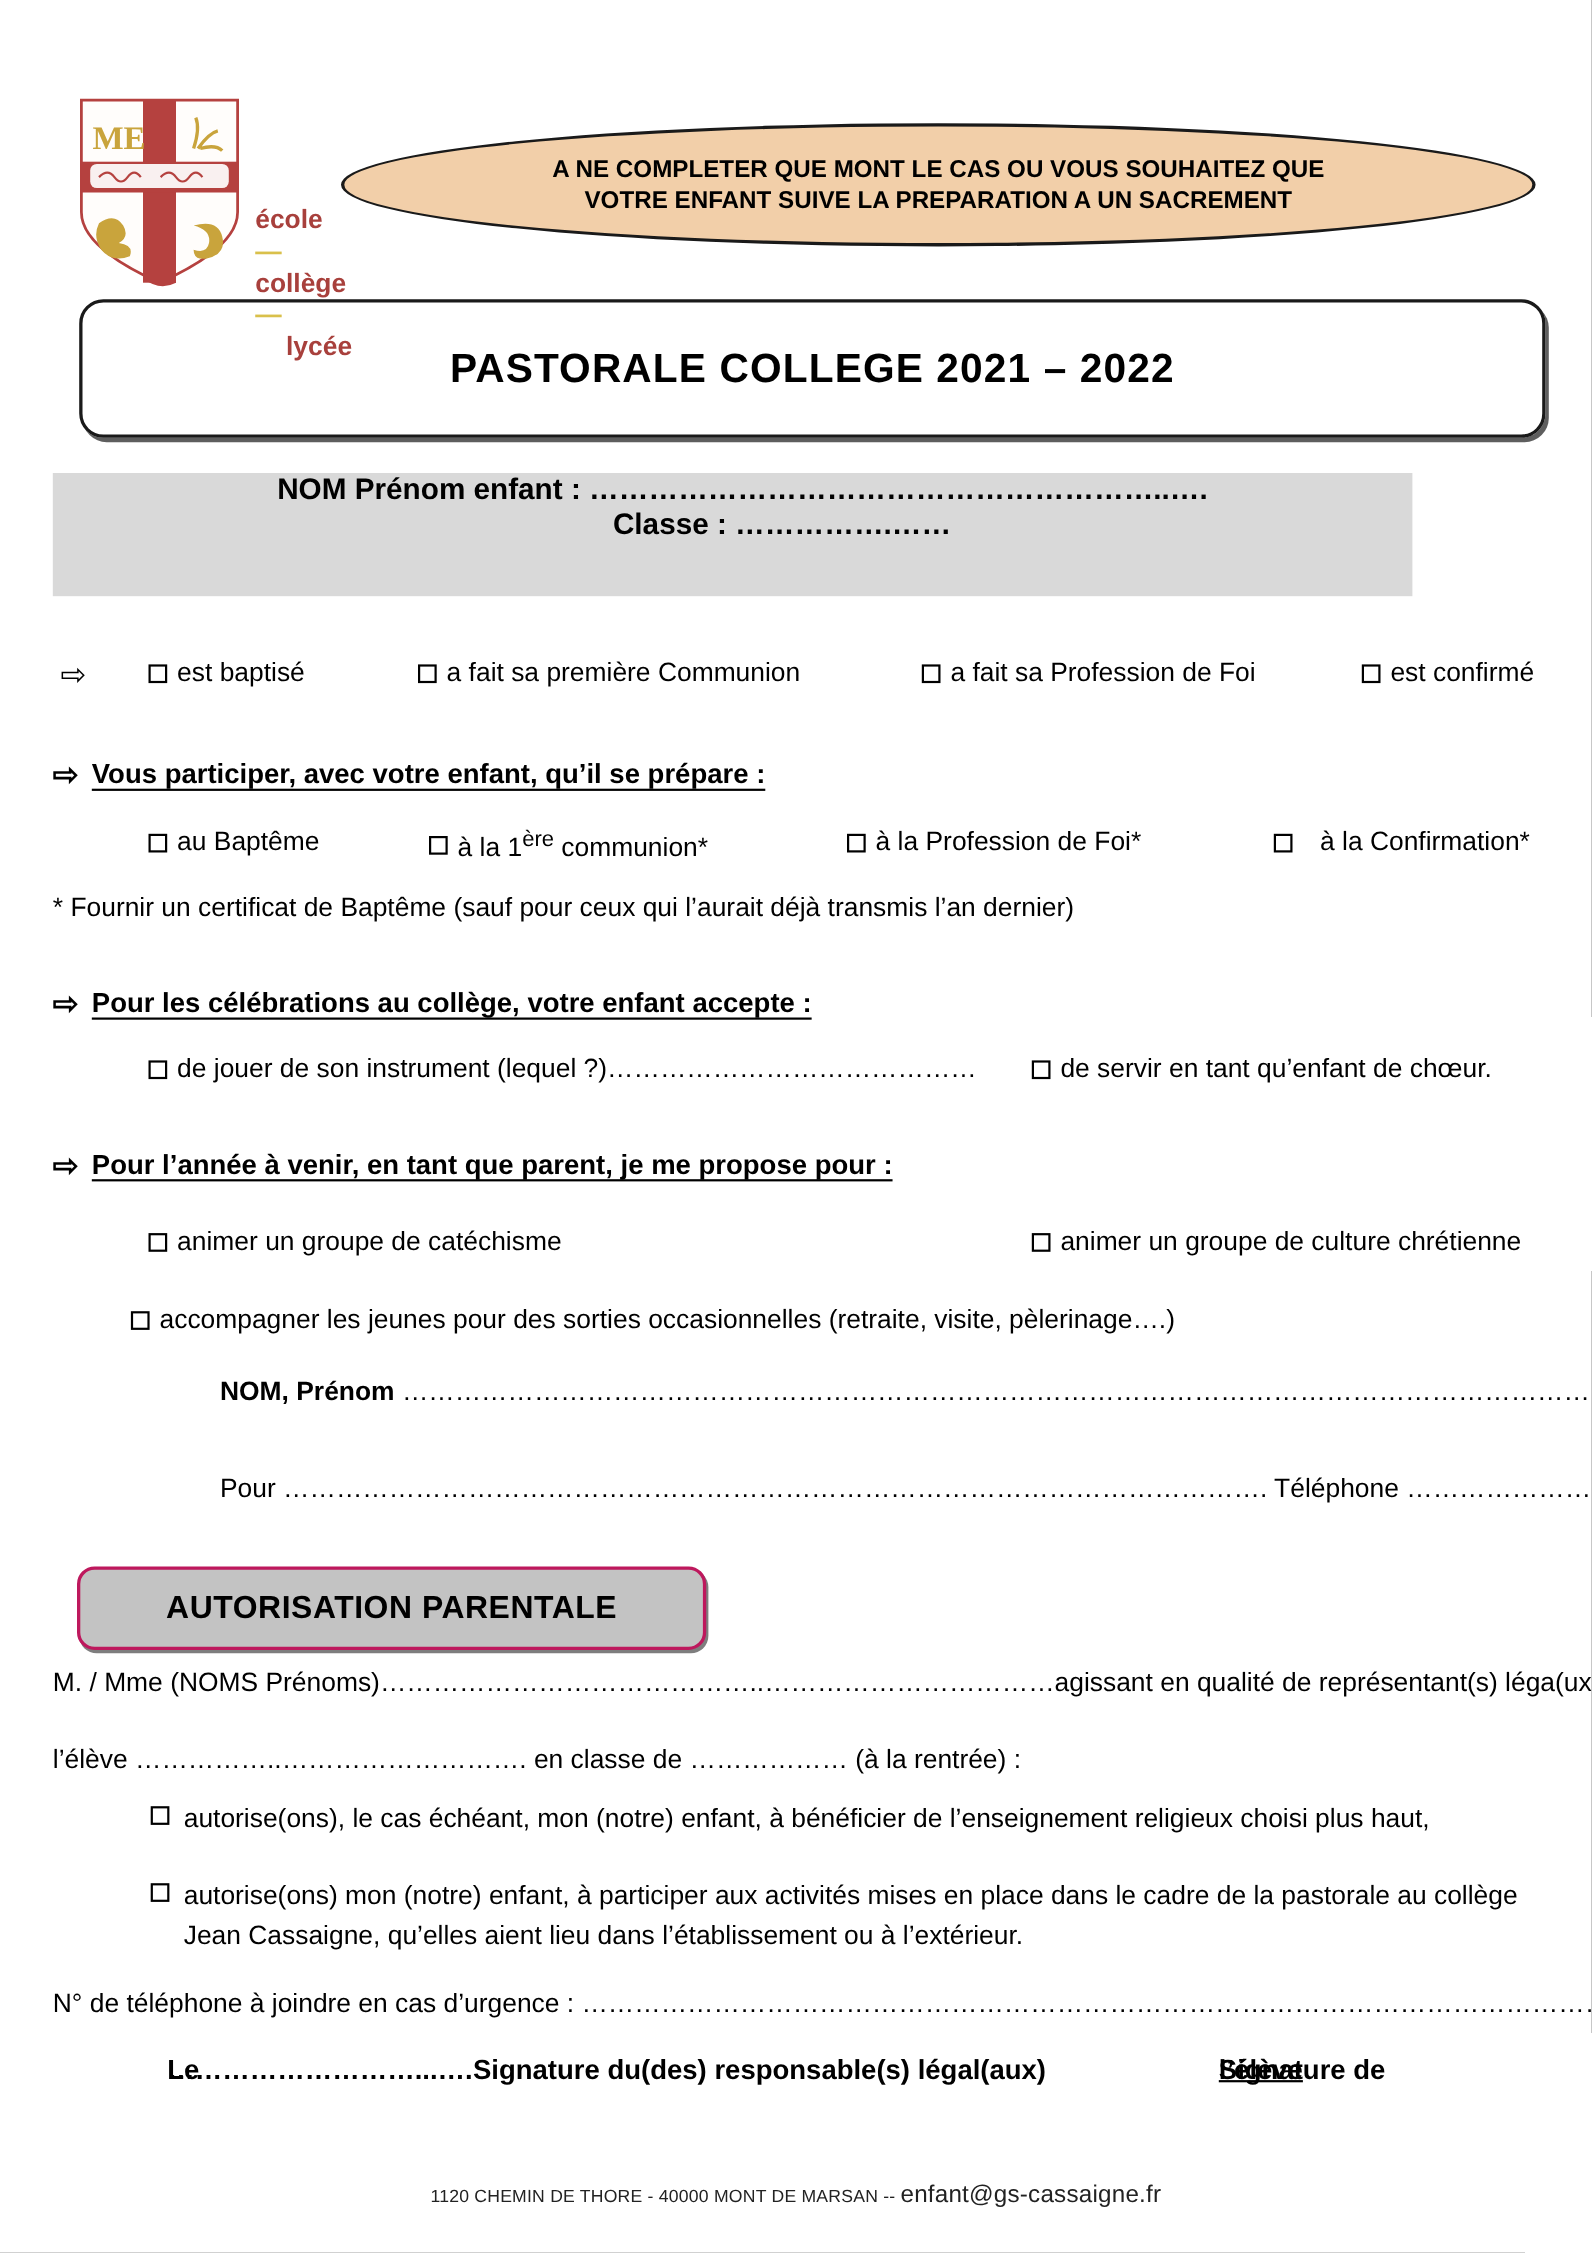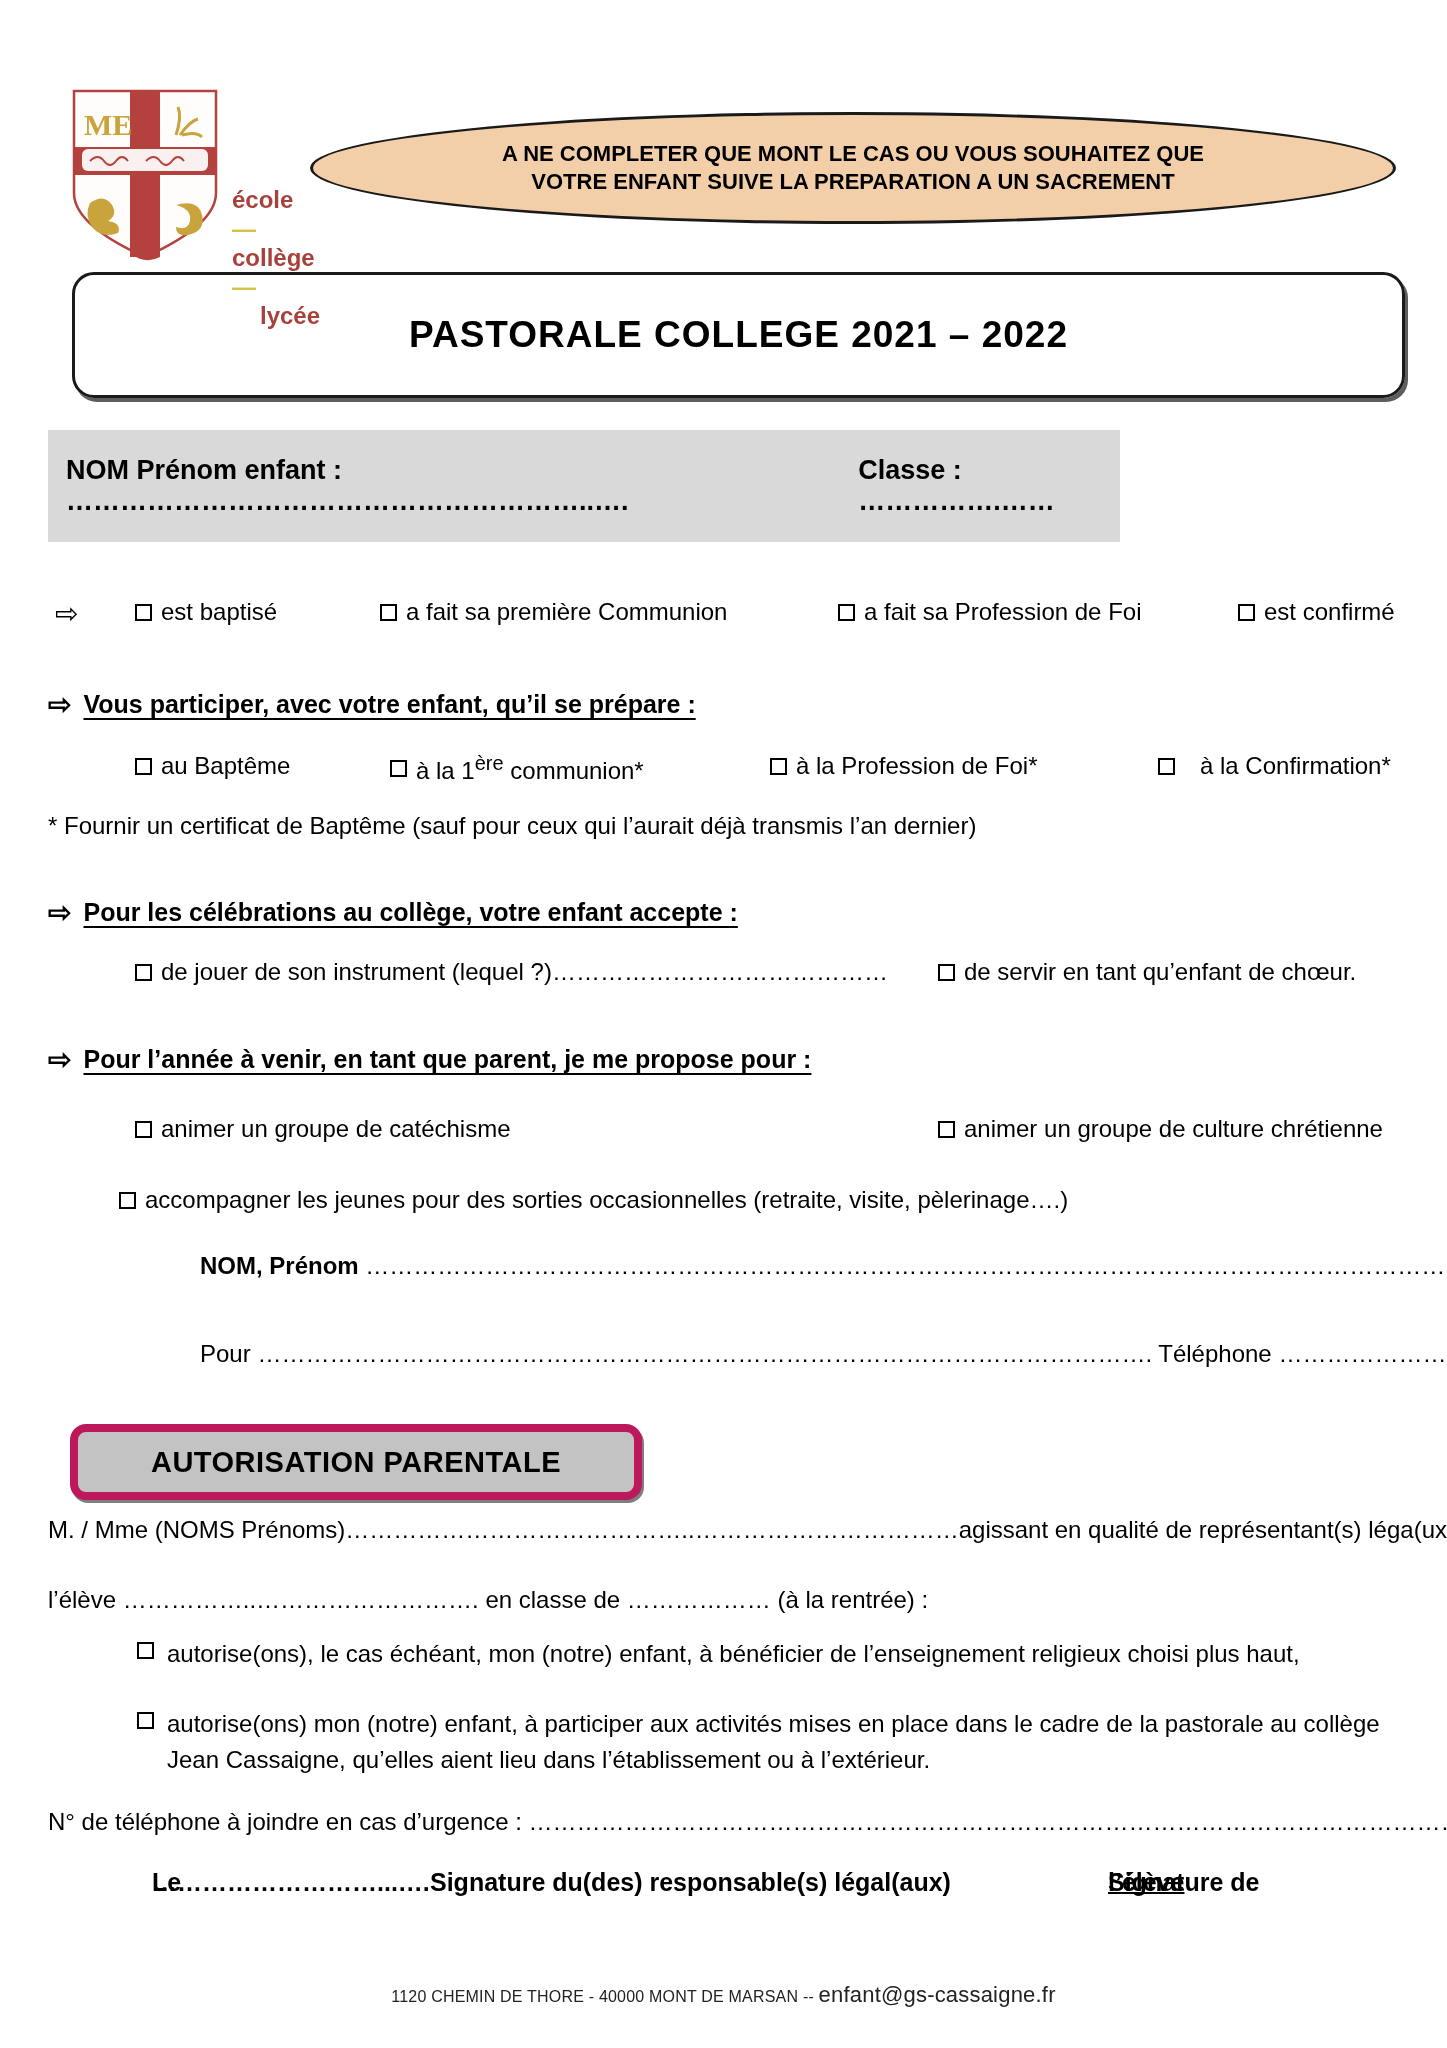--- a/index.html
+++ b/index.html
@@ -29,42 +29,42 @@
   }
   .banner-oval div { font-size:22px; font-weight:bold; line-height:28px; }
   .title-box {
     position:absolute; left:72px; top:272px; width:1333px; height:126px;
     border:3px solid #1a1a1a; border-radius:22px;
     box-shadow: 3px 4px 0 rgba(40,40,40,.75);
     display:flex; align-items:center; justify-content:center;
   }
   .title-box h1 { font-size:37px; font-weight:bold; letter-spacing:1px; font-family:"Liberation Sans",sans-serif; }
   .student-bar {
-    position:absolute; left:48px; top:430px; width:1072px; height:112px;
+    position:absolute; left:48px; top:430px; width:1236px; height:112px;
     background:#d9d9d9;
     display:flex; align-items:center; padding-left:18px;
-    font-size:27px; font-weight:bold;
+    font-size:27px; font-weight:bold;flex-direction:column;
   }
   .student-bar .grp2 { margin-left:72px; }
   .cbrow { position:absolute; left:0; top:0; width:1447px; height:40px; }
   .cbitem { position:absolute; display:inline-flex; align-items:center; white-space:nowrap; font-size:24px; }
   .cbox {
     display:inline-block; width:17px; height:17px; flex:0 0 17px;
     border:2.5px solid #000; background:#fff; margin-right:9px;
   }
   .arrow { font-size:28px; line-height:28px; }
   .sec-head { position:absolute; display:flex; align-items:center; font-size:25px; font-weight:bold; }
   .sec-head .txt { margin-left:12px; text-decoration:underline; text-decoration-thickness:2px; text-underline-offset:5px; }
   .italic-note { position:absolute; font-size:24px; white-space:nowrap; }
   .plainline { position:absolute; font-size:24px; white-space:nowrap; }
   .boldlbl { font-weight:bold; }
   
   .auth-box {
     position:absolute; left:70px; top:1424px; width:572px; height:76px;
-    background:#c3c3c3; border:8px solid #be185d; border-radius:16px;
+    background:#c3c3c3; border:3px solid #be185d; border-radius:16px;
     box-shadow: 2px 3px 0 rgba(40,40,40,.6);
     display:flex; align-items:center; justify-content:center;
     font-size:29px; font-weight:bold; letter-spacing:.5px;
   }
   .auth-intro1 {
     position:absolute; left:48px; top:1516px; width:1346px;
     display:flex; justify-content:space-between; font-size:24px; white-space:nowrap;
   }
   .auth-intro2 { position:absolute; left:48px; top:1586px; font-size:24px; white-space:nowrap; }
   .auth-opt { position:absolute; font-size:24px; line-height:36px; }

